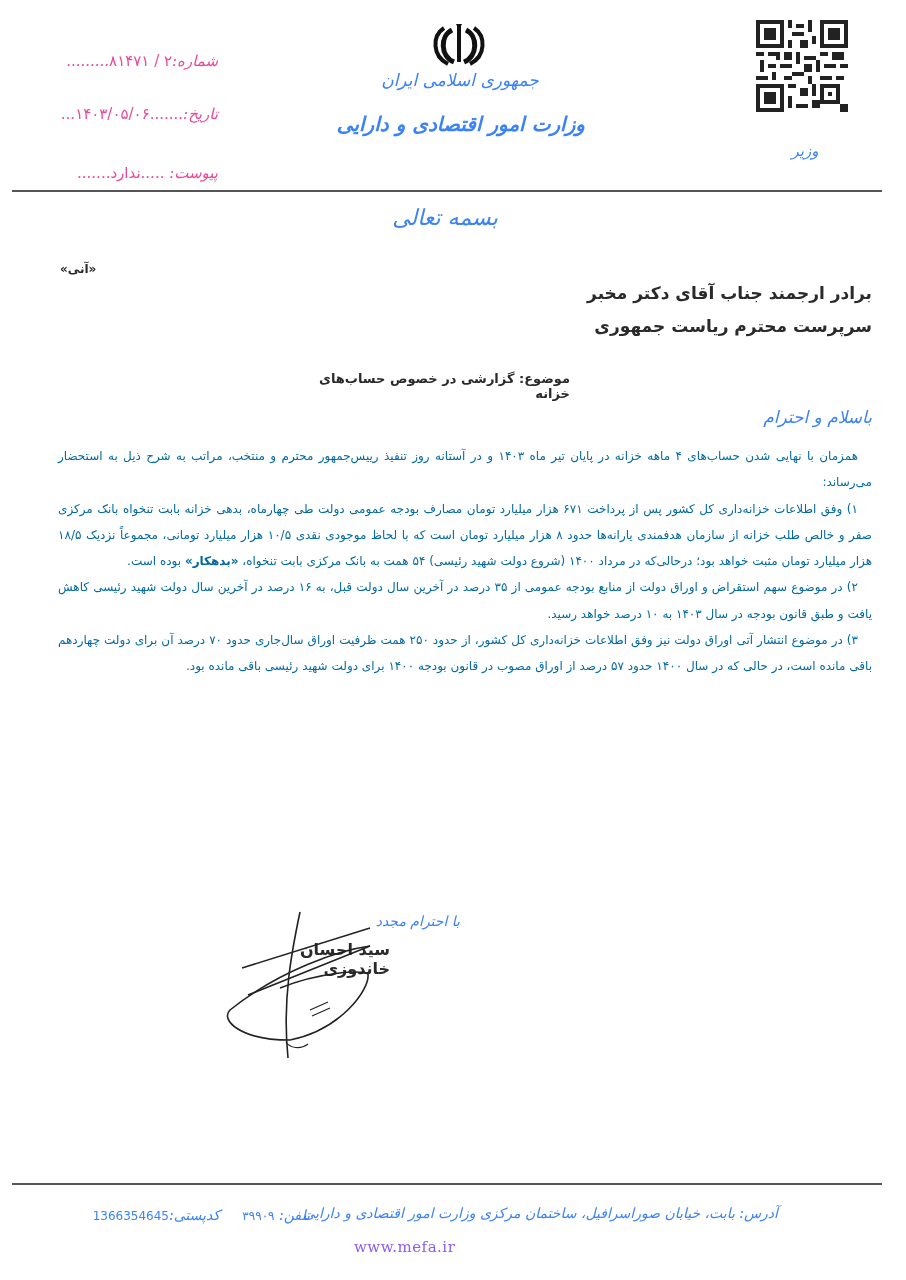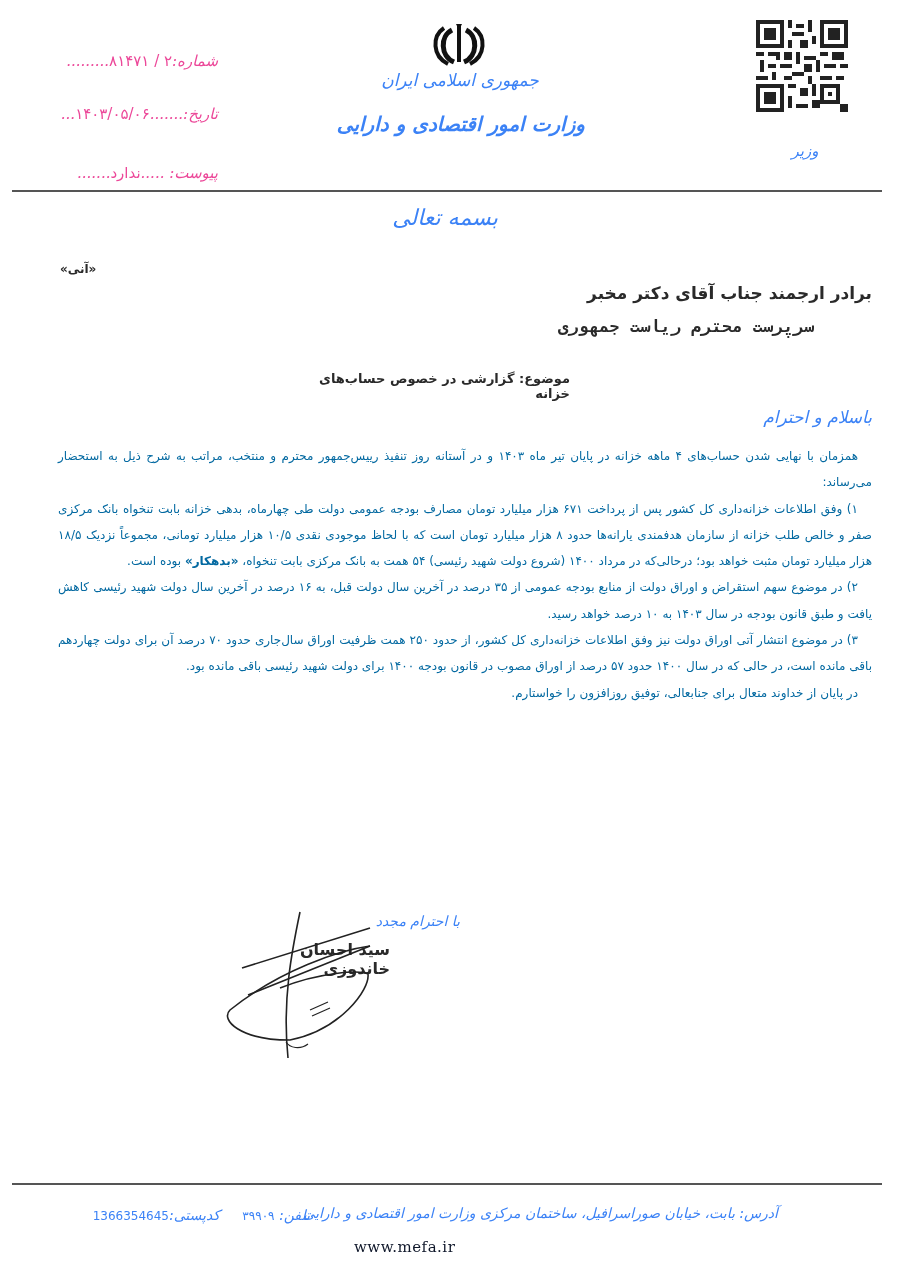--- a/index.html
+++ b/index.html
@@ -101,32 +101,31 @@
 </div>
 <div class="abs calli rtl" style="left:780px; top:142px; width:50px; text-align:center; font-size:15px;">وزیر</div>
 
 <div class="rule" style="left:12px; top:190px; width:870px;"></div>
 
 <div class="abs calli rtl" style="left:380px; top:205px; width:130px; text-align:center; font-size:22px;">بسمه تعالی</div>
 
 <div class="abs rtl bold" style="left:60px; top:262px; font-size:12px;">«آنی»</div>
 
 <div class="abs rtl bold" style="left:500px; top:283px; width:372px; text-align:right; font-size:17px;">برادر ارجمند جناب آقای دکتر مخبر</div>
-<div class="abs rtl bold" style="left:500px; top:316px; width:372px; text-align:center; font-size:17px;font-family:Liberation Mono, monospace;">سرپرست محترم ریاست جمهوری</div>
+<div class="abs rtl bold" style="left:500px; top:316px; width:372px; text-align:right; font-size:17px;">سرپرست محترم ریاست جمهوری</div>
 
 <div class="abs rtl bold" style="left:300px; top:371px; width:270px; text-align:right; font-size:13px;">موضوع: گزارشی در خصوص حساب‌های خزانه</div>
 
 <div class="abs calli rtl" style="left:700px; top:407px; width:172px; text-align:right; font-size:17px;">باسلام و احترام</div>
 
 <div class="abs rtl para" style="left:58px; top:443px; width:814px;">
   <p style="text-indent:14px;">همزمان با نهایی شدن حساب‌های ۴ ماهه خزانه در پایان تیر ماه ۱۴۰۳ و در آستانه روز تنفیذ رییس‌جمهور محترم و منتخب، مراتب به شرح ذیل به استحضار می‌رساند:</p>
   <p style="text-indent:14px;"><span>۱) وفق اطلاعات خزانه‌داری کل کشور پس از پرداخت ۶۷۱ هزار میلیارد تومان مصارف بودجه عمومی دولت طی چهارماه، بدهی خزانه بابت تنخواه بانک مرکزی صفر و خالص طلب خزانه از سازمان هدفمندی یارانه‌ها حدود ۸ هزار میلیارد تومان است که با لحاظ موجودی نقدی ۱۰/۵ هزار میلیارد تومانی، مجموعاً نزدیک ۱۸/۵ هزار میلیارد تومان مثبت خواهد بود؛ درحالی‌که در مرداد ۱۴۰۰ (شروع دولت شهید رئیسی) ۵۴ همت به بانک مرکزی بابت تنخواه، </span><span class="bold">«بدهکار»</span><span> بوده است.</span></p>
   <p style="text-indent:14px;">۲) در موضوع سهم استقراض و اوراق دولت از منابع بودجه عمومی از ۳۵ درصد در آخرین سال دولت قبل، به ۱۶ درصد در آخرین سال دولت شهید رئیسی کاهش یافت و طبق قانون بودجه در سال ۱۴۰۳ به ۱۰ درصد خواهد رسید.</p>
   <p style="text-indent:14px;">۳) در موضوع انتشار آتی اوراق دولت نیز وفق اطلاعات خزانه‌داری کل کشور، از حدود ۲۵۰ همت ظرفیت اوراق سال‌جاری حدود ۷۰ درصد آن برای دولت چهاردهم باقی مانده است، در حالی که در سال ۱۴۰۰ حدود ۵۷ درصد از اوراق مصوب در قانون بودجه ۱۴۰۰ برای دولت شهید رئیسی باقی مانده بود.</p>
-  <p style="text-indent:14px;">در پایان از خداوند متعال برای جنابعالی، توفیق روزافزون را خواستارم.</p>
 </div>
 
 <div class="abs calli rtl" style="left:330px; top:913px; width:130px; text-align:right; font-size:14px;">با احترام مجدد</div>
 <div class="abs rtl bold" style="left:230px; top:940px; width:160px; text-align:right; font-size:16px;">سید احسان خاندوزی</div>
 <div class="abs" style="left:220px; top:910px;">
   <svg width="160" height="150" viewBox="0 0 160 150">
     <path d="M80 2 C72 40, 62 90, 68 148" fill="none" stroke="#222" stroke-width="1.6"></path>
     <path d="M22 58 L150 18" stroke="#222" stroke-width="1.6"></path>
     <path d="M28 85 L150 36" stroke="#222" stroke-width="1.6"></path>
     <path d="M150 36 C120 40, 60 60, 10 100 C0 110, 20 130, 70 130 C120 120, 150 80, 148 64 C140 60, 100 62, 60 78" fill="none" stroke="#222" stroke-width="1.6"></path>
@@ -134,19 +133,19 @@
     <path d="M66 132 C70 138, 80 140, 88 134" fill="none" stroke="#222" stroke-width="1.2"></path>
   </svg>
 </div>
 
 <div class="abs rtl cc" style="left:520px; top:1103px; width:322px; text-align:right;">
 </div>
 
 <div class="rule" style="left:12px; top:1183px; width:870px;"></div>
 
 <div class="abs calli rtl" style="left:340px; top:1205px; width:438px; text-align:right; font-size:14px;">آدرس: بابت، خیابان صوراسرافیل، ساختمان مرکزی وزارت امور اقتصادی و دارایی</div>
-<div class="abs" style="left:354px; top:1238px; font-family:'DejaVu Serif', serif; font-size:15px; color:#0f172a; letter-spacing:0.5px;">www.mefa.ir</div>
+<div class="abs" style="left:354px; top:1238px; font-family:'DejaVu Serif', serif; font-size:15px; color:#8b5cf6; letter-spacing:0.5px;">www.mefa.ir</div>
 <div class="abs calli rtl" style="left:230px; top:1207px; width:80px; text-align:right; font-size:14px;">
   <span>تلفن:</span> <span style="font-style:normal; font-family:'DejaVu Sans', sans-serif; font-size:12px;">۳۹۹۰۹</span>
 </div>
 <div class="abs calli rtl" style="left:80px; top:1207px; width:140px; text-align:right; font-size:14px;">
   <span>کدپستی:</span><span style="font-style:normal; font-family:'DejaVu Sans', sans-serif; font-size:12px;">1366354645</span>
 </div>
 
 </body></html>

